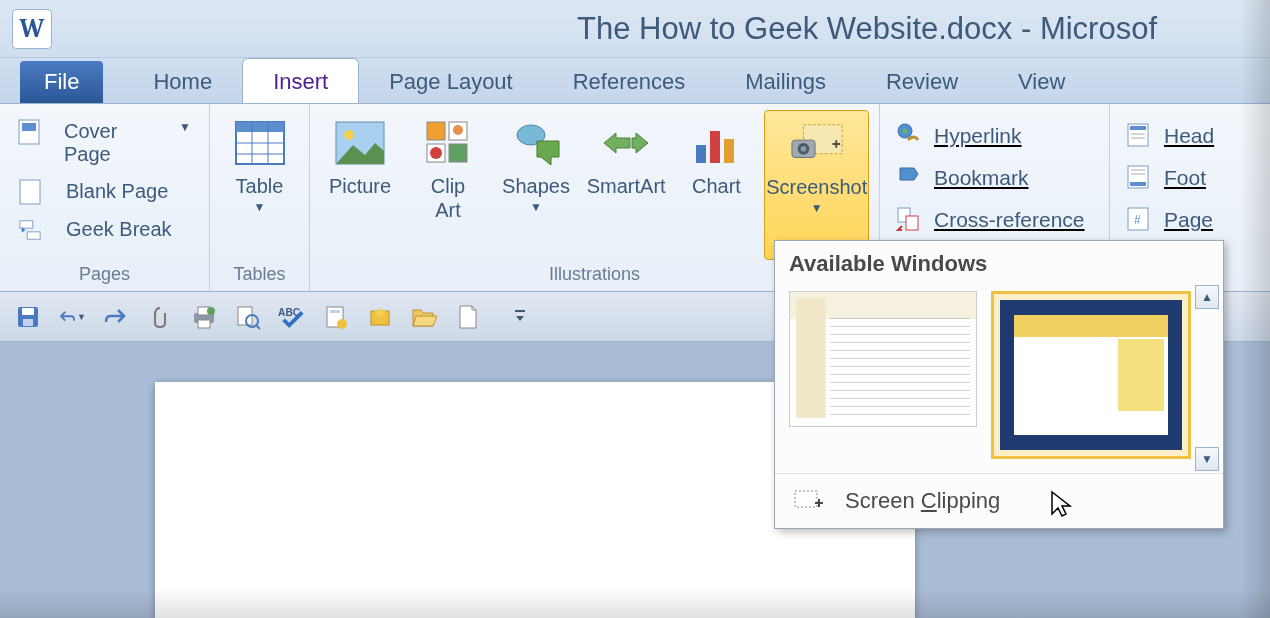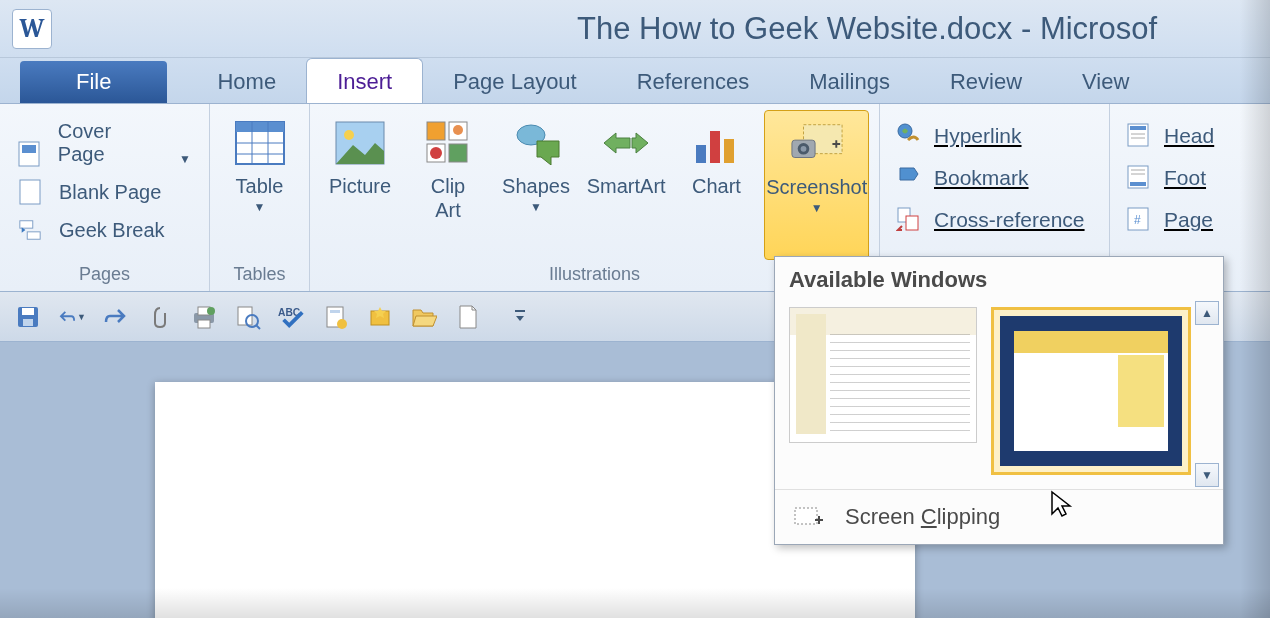--- a/index.html
+++ b/index.html
@@ -8,32 +8,32 @@
 .window { width: 1270px; height: 618px; position: relative; }
 
 
 .titlebar { height: 58px; background: linear-gradient(#dde7f3, #cfdef0); border-bottom: 1px solid #b8c8db; display: flex; align-items: center; padding: 0 12px; position: relative; }
 .app-icon { width: 40px; height: 40px; background: #fff; border: 1px solid #9cb3d0; border-radius: 4px; display: flex; align-items: center; justify-content: center; font-weight: bold; color: #2b5797; font-size: 26px; font-family: Cambria, serif; }
 .title-text { position: absolute; left: 50%; transform: translateX(-10%); font-size: 31px; color: #3d5a7a; white-space: nowrap; }
 
 
 .tabs-row { height: 46px; background: linear-gradient(#cfdef0, #c4d6eb); display: flex; align-items: flex-end; padding-left: 20px; gap: 0; border-bottom: 1px solid #9cb3d0; }
 .tab { padding: 10px 30px 8px; font-size: 22px; color: #3d5a7a; cursor: pointer; position: relative; }
-.tab.file { background: linear-gradient(#4a7bc0, #2b5797); color: #fff; border-radius: 4px 4px 0 0; margin-right: 20px; padding: 8px 56px; }
+.tab.file { background: linear-gradient(#4a7bc0, #2b5797); color: #fff; border-radius: 4px 4px 0 0; margin-right: 20px; padding: 8px 24px; }
 .tab.active { background: #fff; border: 1px solid #9cb3d0; border-bottom: none; border-radius: 6px 6px 0 0; color: #4c1d95; }
 
 
 .ribbon { height: 188px; background: linear-gradient(#f3f7fc, #e8eff8); display: flex; border-bottom: 1px solid #9cb3d0; position: relative; }
 .group { border-right: 1px solid #c4d0e0; padding: 6px 10px 2px; display: flex; flex-direction: column; }
 .group-label { text-align: center; font-size: 18px; color: #6a7c92; margin-top: auto; padding: 4px 0; }
 .group-content { display: flex; gap: 8px; flex: 1; }
 
 
 .pages-col { display: flex; flex-direction: column; gap: 6px; padding-top: 6px; }
-.small-btn { display: flex; align-items: flex-end; gap: 17px; padding: 4px 8px; font-size: 20px; color: #3d5a7a; cursor: pointer; border-radius: 3px; }
+.small-btn { display: flex; align-items: flex-start; gap: 24px; padding: 4px 8px; font-size: 20px; color: #3d5a7a; cursor: pointer; border-radius: 3px; }
 .small-icon { width: 24px; height: 24px; display: flex; align-items: center; justify-content: center; }
 .dropdown-arrow { font-size: 12px; margin-left: 4px; color: #3d5a7a; }
 
 
 .big-btn { display: flex; flex-direction: column; align-items: center; padding: 6px 10px; cursor: pointer; border-radius: 4px; min-width: 80px; }
 .big-btn.active { background: linear-gradient(#ffe79b, #ffd558); border: 1px solid #d4a017; }
 .big-icon { width: 54px; height: 54px; display: flex; align-items: center; justify-content: center; margin-bottom: 4px; }
 .big-label { font-size: 20px; color: #3d5a7a; text-align: center; line-height: 1.2; }
 .big-arrow { font-size: 12px; color: #3d5a7a; margin-top: 2px; }
 
@@ -44,29 +44,29 @@
 
 
 .qat { height: 50px; background: linear-gradient(#e0e7f0, #cdd9e8); border-bottom: 1px solid #9cb3d0; display: flex; align-items: center; padding: 0 14px; gap: 16px; }
 .qat-icon { width: 28px; height: 28px; cursor: pointer; display: flex; align-items: center; justify-content: center; }
 
 
 .doc-area { background: #a9bdd6; height: 276px; display: flex; justify-content: center; padding-top: 40px; }
 .page { width: 760px; height: 400px; background: #fff; box-shadow: 0 2px 8px rgba(0,0,0,0.3); margin-left: -200px; }
 
 
-.dropdown-panel { position: absolute; left: 774px; top: 256px; width: 450px; background: #fcfcfc; border: 1px solid #9ba7b7; box-shadow: 3px 3px 8px rgba(0,0,0,0.25); z-index: 100; }
+.dropdown-panel { position: absolute; left: 774px; top: 240px; width: 450px; background: #fcfcfc; border: 1px solid #9ba7b7; box-shadow: 3px 3px 8px rgba(0,0,0,0.25); z-index: 100; }
 .panel-header { padding: 10px 14px 6px; font-size: 22px; font-weight: bold; color: #4a4a4a; }
 .thumbs-row { display: flex; gap: 14px; padding: 8px 14px 14px; position: relative; }
 .thumb { width: 188px; height: 136px; background: #fff; border: 1px solid #ccc; cursor: pointer; position: relative; overflow: hidden; }
 .thumb.selected { border: 3px solid #f0c043; background: #fdf0c8; padding: 6px; box-sizing: content-box; width: 182px; height: 150px; }
 .thumb-inner { width: 100%; height: 100%; background: #fff; }
 .scroll-btns { position: absolute; right: 2px; top: 0; bottom: 0; width: 26px; display: flex; flex-direction: column; justify-content: space-between; padding: 2px 0; }
 .scroll-btn { width: 24px; height: 24px; background: linear-gradient(#f5f8fc, #e0e7f0); border: 1px solid #9cb3d0; display: flex; align-items: center; justify-content: center; font-size: 12px; color: #3d5a7a; cursor: pointer; }
-.panel-item { display: flex; align-items: flex-end; gap: 20px; padding: 14px 18px; border-top: 1px solid #e0e0e0; font-size: 22px; color: #4a4a4a; cursor: pointer; }
+.panel-item { display: flex; align-items: center; gap: 20px; padding: 14px 18px; border-top: 1px solid #e0e0e0; font-size: 22px; color: #4a4a4a; cursor: pointer; }
 .panel-item-icon { width: 32px; height: 24px; }
 
 
 .cursor { position: absolute; left: 1050px; top: 490px; z-index: 200; pointer-events: none; }
 
 
 .tw1 { background: linear-gradient(#f5f0e0 0 20%, #fff 20% 100%); position: relative; }
 .tw1::before { content:''; position:absolute; left:6px; top:6px; width:30px; height:120px; background:#f0e8c8; }
 .tw1::after { content:''; position:absolute; left:40px; top:26px; right:6px; height:100px; background: repeating-linear-gradient(#888 0 1px, transparent 1px 8px); opacity:0.4; }
 .tw2 { background: #1e3a6e; display:flex; align-items:center; justify-content:center; }

